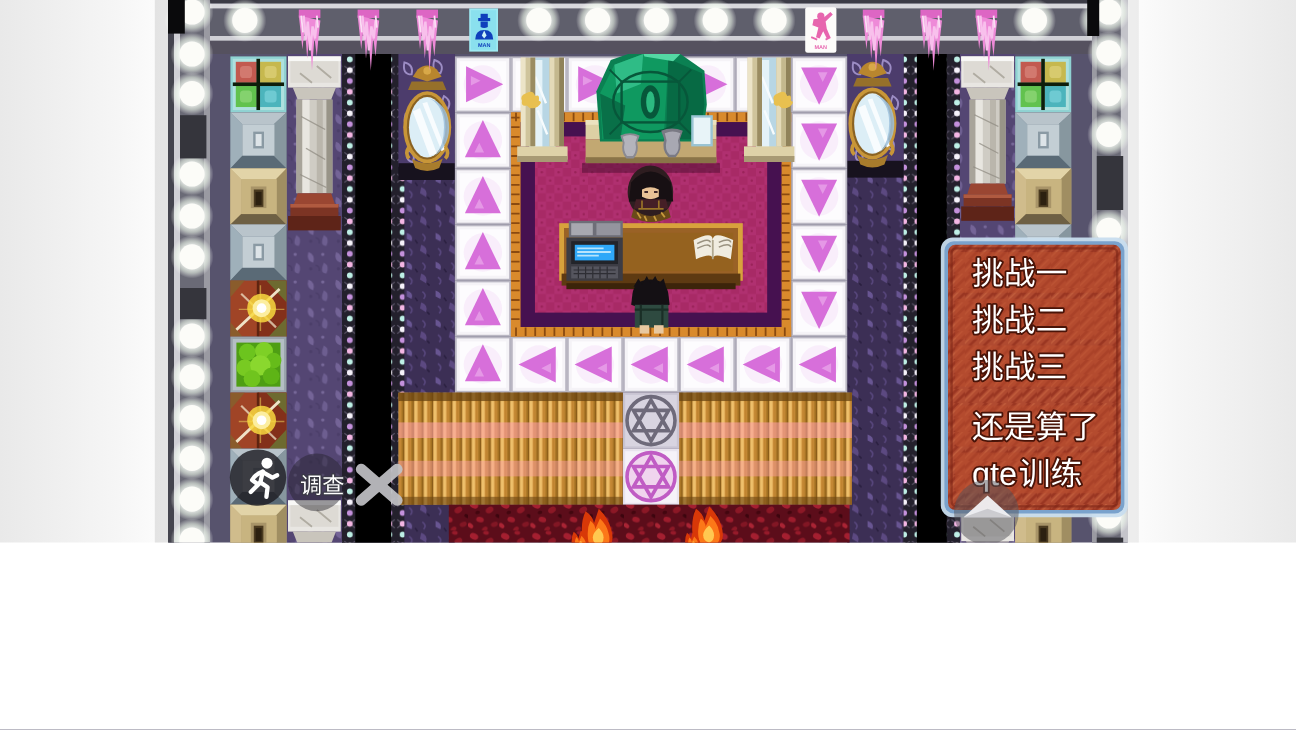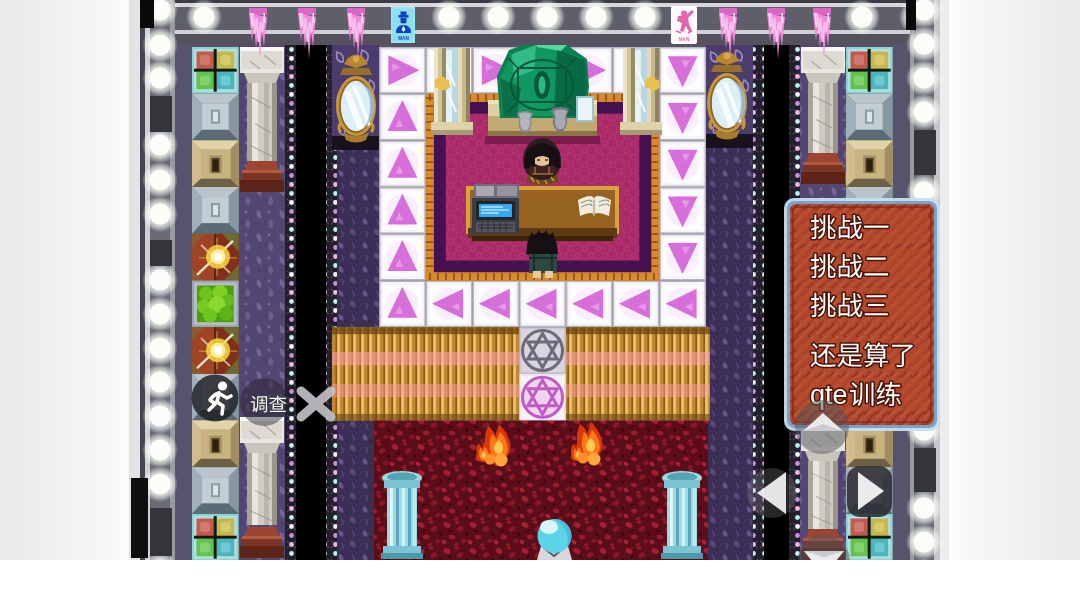--- a/index.html
+++ b/index.html
@@ -1,16 +1,16 @@
 <!DOCTYPE html>
 <html><head>
 <meta charset="utf-8">
 <style>
   html,body{margin:0;padding:0;background:#fff;}
-  #stage{position:relative;width:1080px;height:560px;overflow:hidden;font-family:"Liberation Sans", sans-serif;}
+  #stage{position:relative;width:1080px;height:452px;overflow:hidden;font-family:"Liberation Sans", sans-serif;}
 </style>
 </head>
 <body>
 <div id="stage">
 <svg width="1080" height="608" viewBox="0 0 1080 608">
 <defs>
   <linearGradient id="bandL" x1="0" y1="0" x2="1" y2="0">
     <stop offset="0" stop-color="#e9e9e9"></stop>
           <stop offset="0.7" stop-color="#f6f6f6"></stop>
           <stop offset="1" stop-color="#fdfdfd"></stop>

